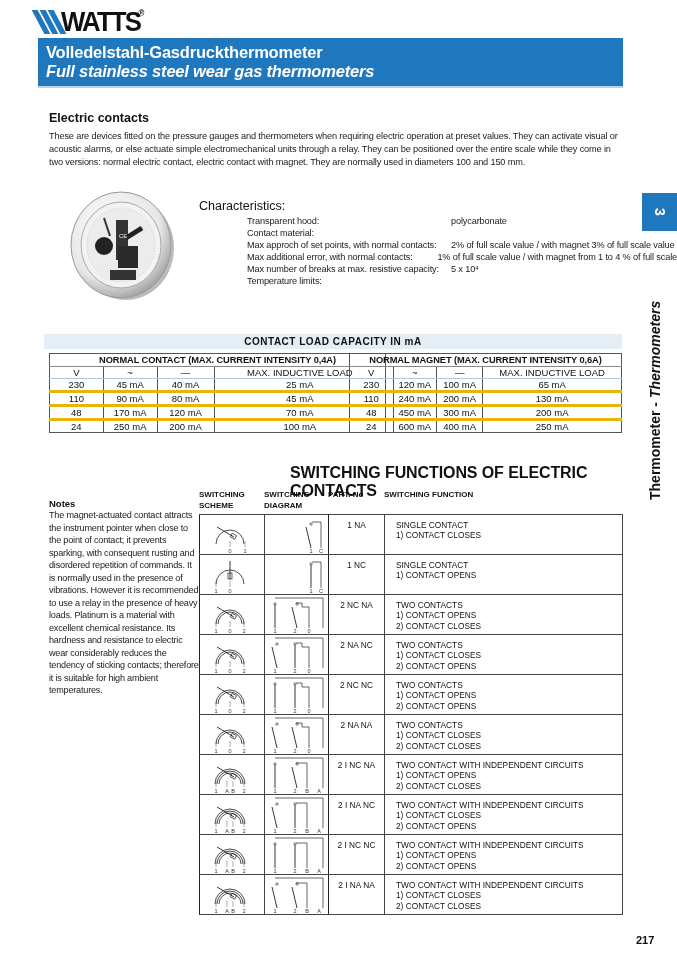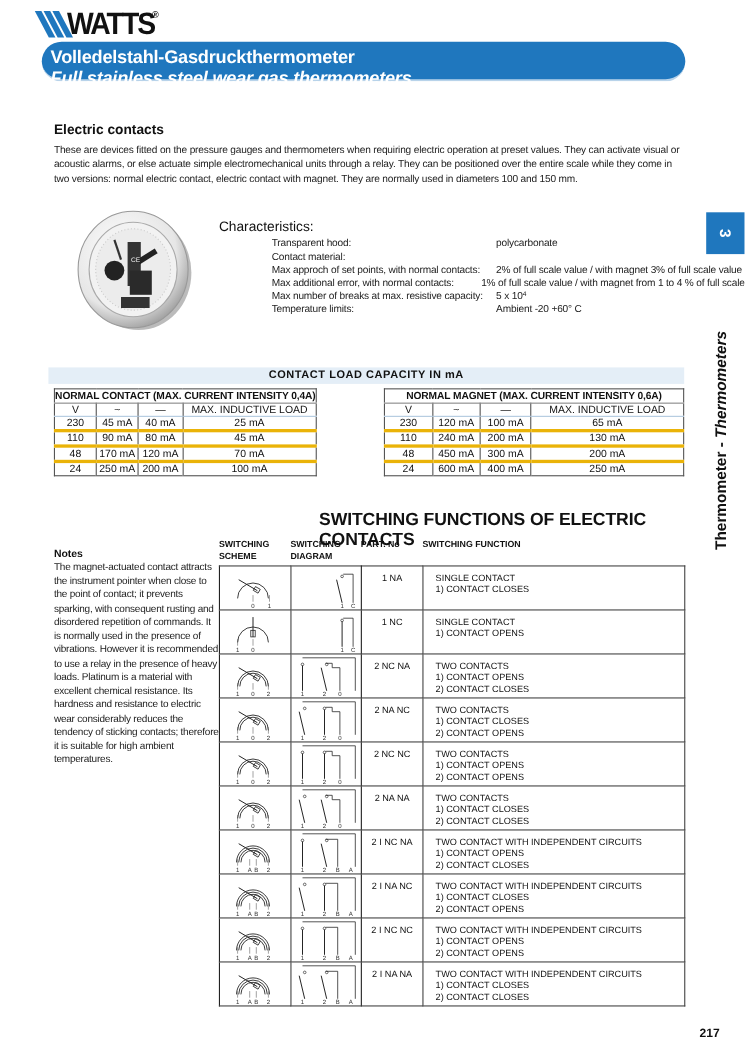--- a/index.html
+++ b/index.html
@@ -7,21 +7,21 @@
   body { position: relative; font-family: "Liberation Sans", sans-serif; color: #222; }
 
   
   #logo { position: absolute; left: 38px; top: 8px; height: 28px; display: flex; align-items: center; }
   #logo .stripes { display: flex; gap: 2px; margin-right: 1px; }
   #logo .stripe { width: 6px; height: 24px; background: #1f77be; transform: skewX(28deg); }
   #logo .word { font-family: "Liberation Sans", sans-serif; font-weight: bold; font-size: 28px; letter-spacing: -2px; color: #111; line-height: 28px; transform: scaleX(0.92); transform-origin: left center; }
   #logo .reg { font-size: 9px; font-weight: bold; vertical-align: top; position: relative; top: -9px; left: -2px; }
 
   
-  #banner { position: absolute; left: 38px; top: 38px; width: 585px; height: 36px; background: #1f77be; border-bottom: 2px solid #b8d3ea; padding: 5px 0 0 8px; color: #fff; border-radius: 20px; }
+  #banner { position: absolute; left: 38px; top: 38px; width: 585px; height: 50px; background: #1f77be; border-bottom: 2px solid #b8d3ea; padding: 5px 0 0 8px; color: #fff; }
   #banner .t1 { font-weight: bold; font-size: 16.5px; line-height: 19px; letter-spacing: -0.2px; }
   #banner .t2 { font-weight: bold; font-style: italic; font-size: 16.5px; line-height: 19px; letter-spacing: -0.2px; }
 
   
   #side-tab { position: absolute; left: 642px; top: 193px; width: 35px; height: 38px; background: #1f77be; color: #fff; font-weight: bold; font-size: 14px; display: flex; align-items: center; justify-content: center; }
   #side-tab span { transform: rotate(90deg); display: inline-block; }
   #side-label { position: absolute; left: 647px; top: 500px; transform: rotate(-90deg); transform-origin: left top; white-space: nowrap; font-weight: bold; font-size: 14px; color: #111; }
   #side-label i { font-style: italic; }
 
   
@@ -40,21 +40,21 @@
   sup { font-size: 6px; vertical-align: top; position: relative; top: -1px; }
 
   
   #cl-bar { position: absolute; left: 44px; top: 334px; width: 578px; height: 15px; background: #e4eef7; font-weight: bold; font-size: 10px; letter-spacing: 0.5px; text-align: center; line-height: 15px; color: #111; }
   .cl-table { position: absolute; top: 353px; border: 1px solid #555; border-collapse: collapse; font-size: 9.5px; color: #111; }
   .cl-table th { font-weight: bold; font-size: 9.3px; height: 13px; border-bottom: 1px solid #888; letter-spacing: -0.1px; }
   .cl-table td { text-align: center; height: 11.2px; line-height: 11px; border-bottom: 3px solid #eab308; padding: 0; }
   .cl-table tr:last-child td { border-bottom: none; }
   .cl-table .hdr td { border-bottom: 1px solid #b0c8de; }
   .cl-table td.sep { border-right: 1px solid #555; }
-  #cl-left { left: 49px; width: 239px; }
+  #cl-left { left: 49px; width: 337px; }
   #cl-right { left: 349px; width: 273px; }
 
   
   #sw-title { position: absolute; left: 290px; top: 464px; font-weight: bold; font-size: 16px; color: #111; letter-spacing: -0.1px; }
   .sw-hd { position: absolute; top: 490px; font-weight: bold; font-size: 8px; line-height: 10.5px; color: #111; }
 
   
   #notes-title { position: absolute; left: 49px; top: 498px; font-weight: bold; font-size: 9.5px; color: #111; }
   #notes-body { position: absolute; left: 49px; top: 509px; width: 150px; font-size: 9.1px; line-height: 12.5px; letter-spacing: -0.2px; color: #222; }
 
@@ -130,21 +130,20 @@
     <div class="row">
       <span class="k">Max additional error, with normal contacts:</span>
       <span class="v"><span>1% of full scale value / with magnet from 1 to 4 % of full scale</span></span>
     </div>
     <div class="row">
       <span class="k">Max number of breaks at max. resistive capacity:</span>
       <span class="v"><span>5 x 10</span><sup>4</sup></span>
     </div>
     <div class="row">
       <span class="k">Temperature limits:</span>
-      <span class="v"><span>Ambient -20 +60° C</span></span>
     </div>
   </div>
 
 <div id="cl-bar">CONTACT LOAD CAPACITY IN mA</div>
 
 <table id="cl-left" class="cl-table">
   <thead>
       <tr>
         <th colspan="4">NORMAL CONTACT (MAX. CURRENT INTENSITY 0,4A)</th>
       </tr>

